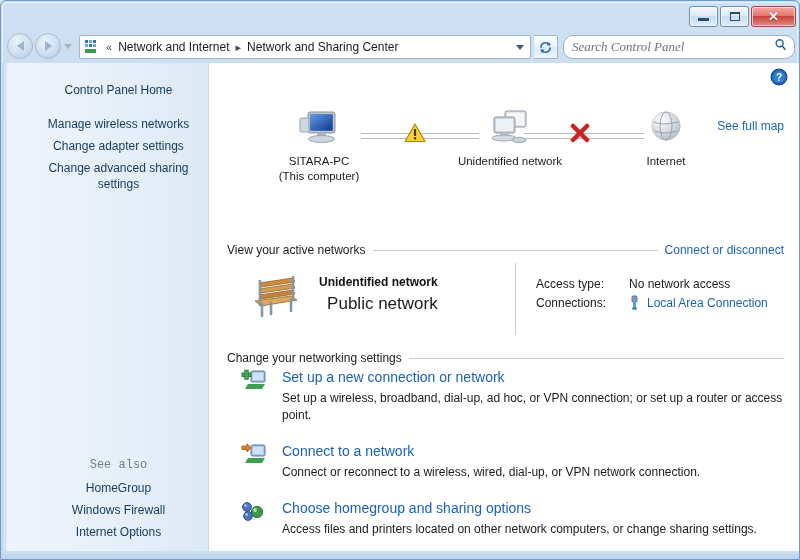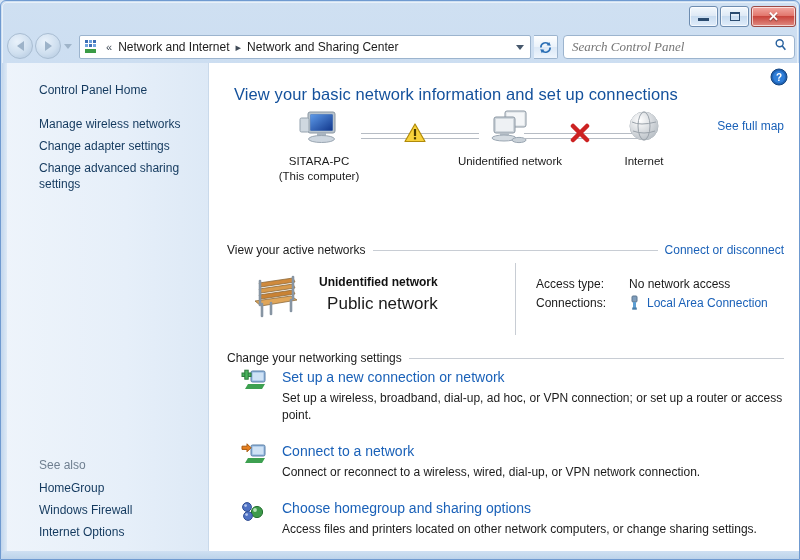--- a/index.html
+++ b/index.html
@@ -120,21 +120,21 @@
     border-left: none;
     border-radius: 0 2px 2px 0;
     background: linear-gradient(to bottom,#fdfeff 0%,#eaf2fa 50%,#dbe8f6 51%,#eef5fd 100%);
     display:flex; align-items:center; justify-content:center;
   }
   #searchbox {
     position: absolute; left: 562px; top: 4px;
     width: 232px; height: 24px;
     background: #fff;
     border: 1px solid #9cb4ce;
-    border-radius: 4px;
+    border-radius: 10px;
     display: flex; align-items: center;
     padding: 0 6px;
   }
   #searchbox input {
     border: none; outline: none;
     width: 200px; height: 20px;
     font-family: "Liberation Serif", serif;
     font-style: italic;
     font-size: 13px;
     color: #6a6a6a;
@@ -147,39 +147,41 @@
     position: absolute; left: 1px; top: 62px;
     width: 798px; height: 490px;
     display: flex;
   }
   #sidebar {
     width: 207px;
     background: linear-gradient(to right, #eef4fb 0%, #e6eff9 60%, #dde9f6 100%);
     border-right: 1px solid #c9d9ea;
     position: relative;
     padding-top: 16px;
+    text-align: center;
   }
   #sidebar-left-edge {
     position:absolute; left:0; top:0; width:5px; height:100%;
     background: linear-gradient(to right,#c6d9ee 0%, #dde9f6 100%);
   }
   .side-link {
     display: block;
     font-size: 12px;
     color: #13395e;
     padding: 3px 10px 3px 37px;
     line-height: 16px;
     cursor: pointer;
     text-decoration: none;
   }
   .side-gap { height: 12px; }
   #seealso-wrap { position: absolute; left: 0; bottom: 10px; width: 100%; }
   #seealso-title {
     font-size: 12px; color: #6f7f90;
     padding: 3px 10px 5px 37px;
+    font-family: Liberation Mono, monospace;
   }
 
   #main {
     flex: 1;
     background: #ffffff;
     position: relative;
     overflow: hidden;
   }
   #help-btn {
     position: absolute; right: 12px; top: 5px;
@@ -341,21 +343,20 @@
     <div id="main">
 
       <div id="help-btn">
         <svg width="18" height="18" viewBox="0 0 18 18">
           <circle cx="9" cy="9" r="8" fill="#1f63b5" stroke="#14447e" stroke-width="1"></circle>
           <circle cx="9" cy="9" r="6" fill="#2f7ed8"></circle>
           <text x="9" y="13" font-size="10" font-weight="bold" fill="#ffffff" text-anchor="middle" font-family="Liberation Sans, sans-serif">?</text>
         </svg>
       </div>
 
-      <div id="page-title">View your basic network information and set up connections</div>
 
       <div id="see-full-map">See full map</div>
 
       <div id="netmap">
 
         <div class="node" style="left: 30px; top: 0; width: 110px;">
           <svg width="44" height="40" viewBox="0 0 44 40">
             <rect x="11" y="3" width="27" height="21" rx="2" fill="#b9c4cd" stroke="#8a96a2"></rect>
             <rect x="13.5" y="5.5" width="22" height="16" fill="#1b4fa8"></rect>
             <rect x="13.5" y="5.5" width="22" height="16" fill="url(#scr)"></rect>
@@ -396,21 +397,21 @@
         </div>
 
         <div class="link-line" style="left:290px; top:24px; width:120px;"></div>
         <div style="position:absolute; left:335px; top:14px;">
           <svg width="22" height="20" viewBox="0 0 22 20">
             <line x1="4" y1="3" x2="18" y2="17" stroke="#cc2222" stroke-width="4.5" stroke-linecap="round"></line>
             <line x1="18" y1="3" x2="4" y2="17" stroke="#cc2222" stroke-width="4.5" stroke-linecap="round"></line>
           </svg>
         </div>
 
-        <div class="node" style="left: 355px; top: 0; width: 110px;">
+        <div class="node" style="left: 377px; top: 0; width: 110px;">
           <svg width="40" height="40" viewBox="0 0 40 40">
             <circle cx="20" cy="17" r="14" fill="#d9dde1" stroke="#a7aeb5"></circle>
             <circle cx="20" cy="17" r="14" fill="url(#gl)"></circle>
             <defs>
               <radialGradient id="gl" cx="0.35" cy="0.3" r="0.8">
                 <stop offset="0" stop-color="#ffffff"></stop>
                 <stop offset="1" stop-color="#b4bbc2"></stop>
               </radialGradient>
             </defs>
             <path d="M8 13 q8 4 24 0" stroke="#9aa2aa" stroke-width="1" fill="none"></path>

